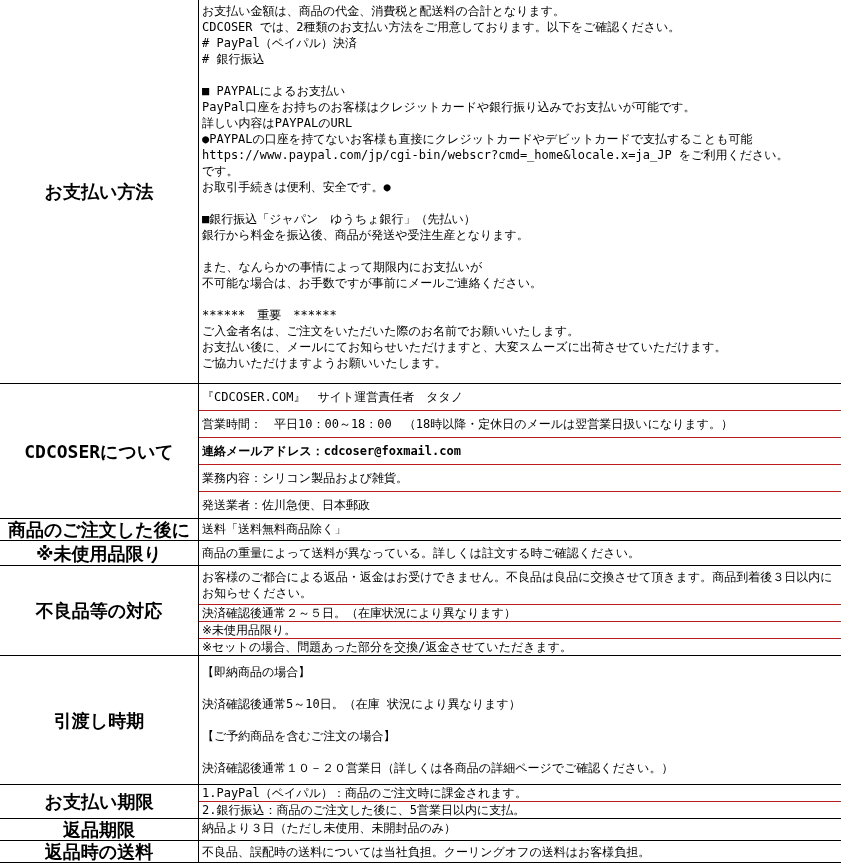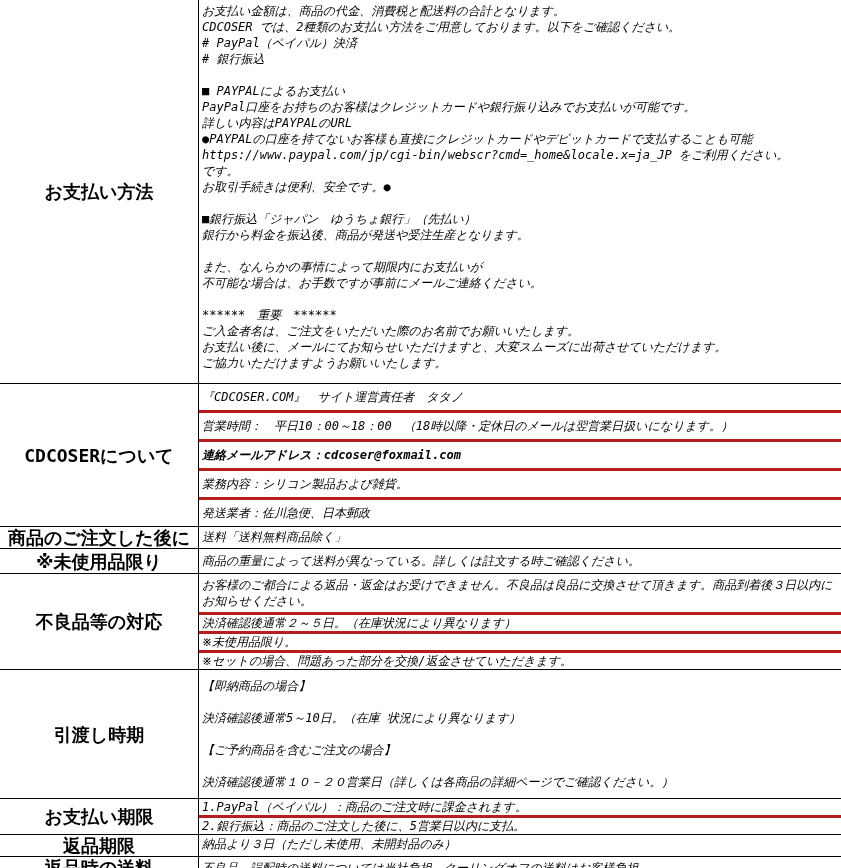--- a/index.html
+++ b/index.html
@@ -12,22 +12,22 @@
   .shop-table { width: 841px; border-collapse: collapse; background: #ffffff; }
   .row { display: flex; border-bottom: 1px solid #000000; align-items: stretch; }
   .label-cell {
     flex: 0 0 199px;
     width: 199px;
     border-right: 1px solid #000000;
     display: flex; align-items: center; justify-content: center;
     font-weight: bold; font-size: 18px; text-align: center;
     padding: 2px; line-height: 17px;
   }
-  .content-cell { flex: 1 1 auto; min-width: 0; display: flex; flex-direction: column; font-style: italic; }
-  .section { border-bottom: 3px solid #b91c1c; padding: 2px 3px; }
+  .content-cell { flex: 1 1 auto; min-width: 0; display: flex; flex-direction: column; }
+  .section { border-bottom: 1px solid #b91c1c; padding: 2px 3px; }
   .section:last-child { border-bottom: none; }
   .line {
     font-size: 12px; line-height: 16px; min-height: 16px;
     white-space: pre-wrap; overflow-wrap: anywhere;
   }
   .bold { font-weight: bold; }
 
   
   .row-payment-method .section   { padding: 3px 3px 12px 3px; }
   .row-about-cdcoser .section    { padding: 5px 3px; }

